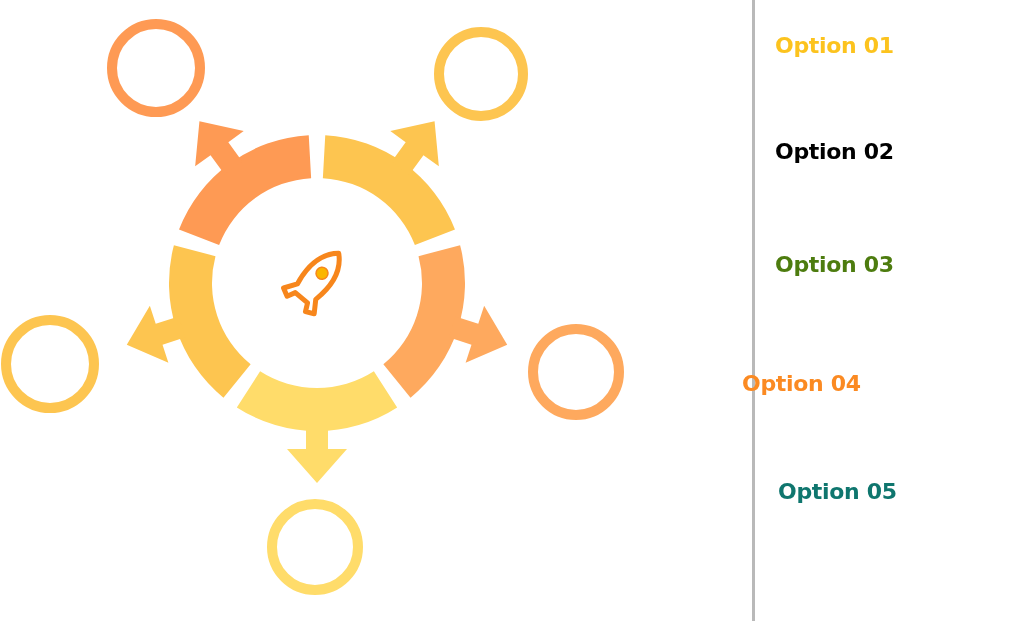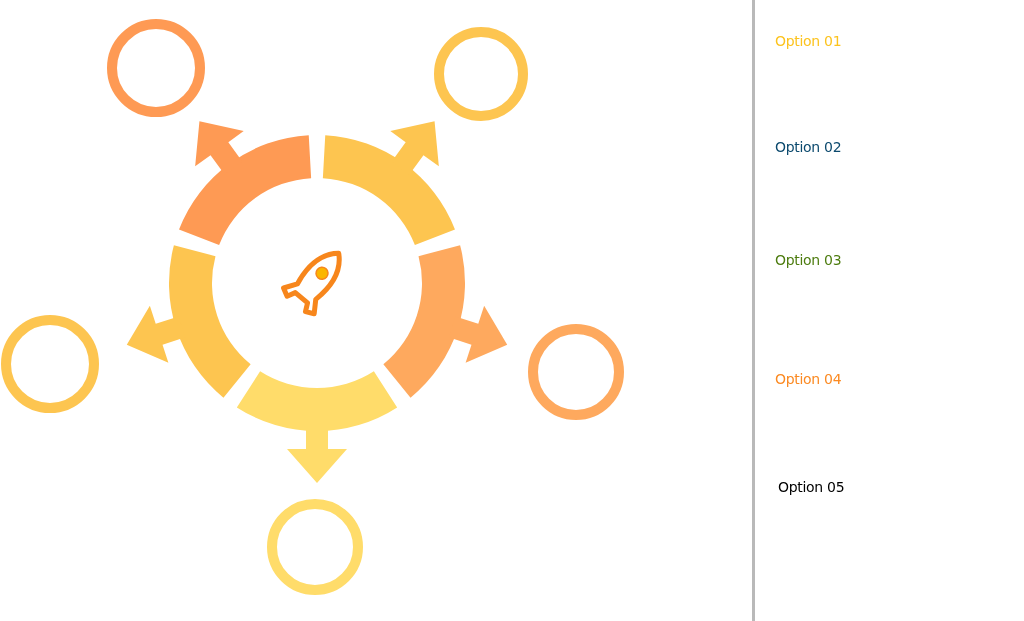--- a/index.html
+++ b/index.html
@@ -1,19 +1,19 @@
 <!DOCTYPE html>
 <html><head>
 <meta charset="utf-8">
 <style>
   html,body{margin:0;padding:0;background:#fff;}
   body{width:1024px;height:621px;position:relative;overflow:hidden;font-family:"DejaVu Sans",sans-serif;}
   svg.diagram{position:absolute;left:0;top:0;}
   .divider{position:absolute;left:752px;top:0;width:3px;height:621px;background:#b9b9b9;}
-  .opt{position:absolute;font-weight:normal;font-size:14px;letter-spacing:-0.3px;white-space:nowrap;}
+  .opt{position:absolute;font-weight:bold;font-size:22px;letter-spacing:-0.3px;white-space:nowrap;}
 </style>
 </head>
 <body>
 
 <svg class="diagram" width="1024" height="621">
   <g id="segments">
       <path d="M179.01607742010418,229.47956362785038 A148,148 0 0 1 308.73841726101176,135.2307669010668 L311.1387419757178,178.16371976089198 A105,105 0 0 0 219.10600087237123,245.02942014138034 Z" fill="#fe9a54"></path>
       <polygon points="224.6353072363444,174.58522457397467 210.52846118132507,155.16881670897592 195.15713828820105,166.33673650253291 199.4429495415054,121.19660112501052 243.69815795069792,131.06962136498453 228.3268350575739,142.23754115854152 242.43368111259323,161.65394902354026" fill="#fe9a54"></polygon>
       <path d="M325.26158273898824,135.2307669010668 A148,148 0 0 1 454.98392257989576,229.47956362785033 L414.8939991276288,245.0294201413803 A105,105 0 0 0 322.86125802428217,178.16371976089198 Z" fill="#fdc550"></path>
       <polygon points="391.56631888740674,161.65394902354026 405.67316494242607,142.23754115854152 390.3018420493021,131.06962136498453 434.55705045849464,121.19660112501052 438.84286171179895,166.33673650253291 423.47153881867496,155.16881670897592 409.3646927636556,174.58522457397467" fill="#fdc550"></polygon>
@@ -33,16 +33,16 @@
     </g>
   <g transform="translate(313,284) rotate(40)">
     <path id="rocket-body" d="M0,-40 C14,-28 16,-10 12,10 L20,22 L12,26 L8,18 L-8,18 L-12,26 L-20,22 L-12,10 C-16,-10 -14,-28 0,-40 Z" fill="none" stroke-width="5" stroke-linejoin="round" stroke="#f7861c"></path>
     <circle id="rocket-window" cx="0" cy="-14" r="6" stroke="#f7861c" stroke-width="1.5" fill="#fbb600"></circle>
   </g>
 </svg>
 
 <div class="divider"></div>
 
 <div class="opt" style="left: 775px; top: 33px; color: rgb(252, 195, 30);">Option 01</div>
-<div class="opt" style="left: 775px; top: 139px; color: #0c4a6e; text-align: right;">Option 02</div>
+<div class="opt" style="left: 775px; top: 139px; color: #000000; text-align: right;">Option 02</div>
 <div class="opt" style="left: 775px; top: 252px; color: #4d7c0f;">Option 03</div>
-<div class="opt" style="left: 775px; top: 371px; color: rgb(251, 138, 34);">Option 04</div>
-<div class="opt" style="left: 778px; top: 479px; color: #000000;">Option 05</div>
+<div class="opt" style="left: 742px; top: 371px; color: rgb(251, 138, 34);">Option 04</div>
+<div class="opt" style="left: 778px; top: 479px; color: #0f766e;">Option 05</div>
 
 </body></html>

